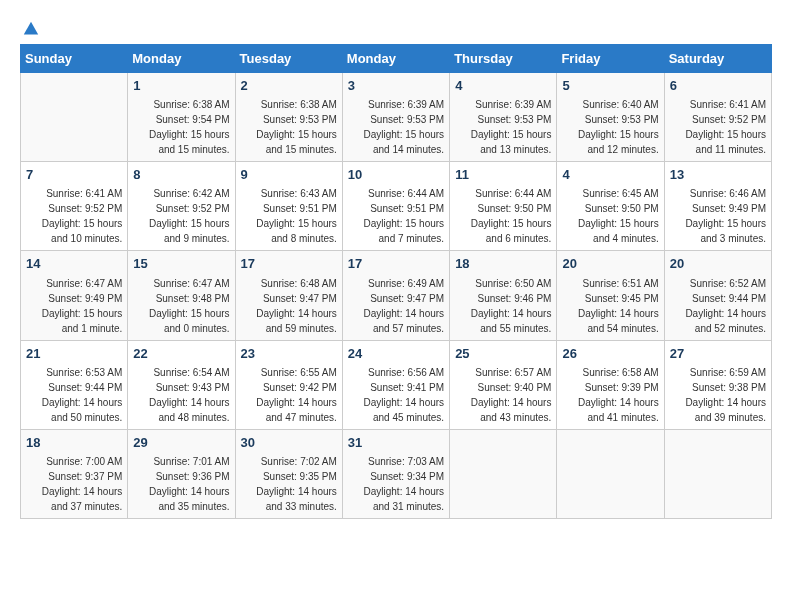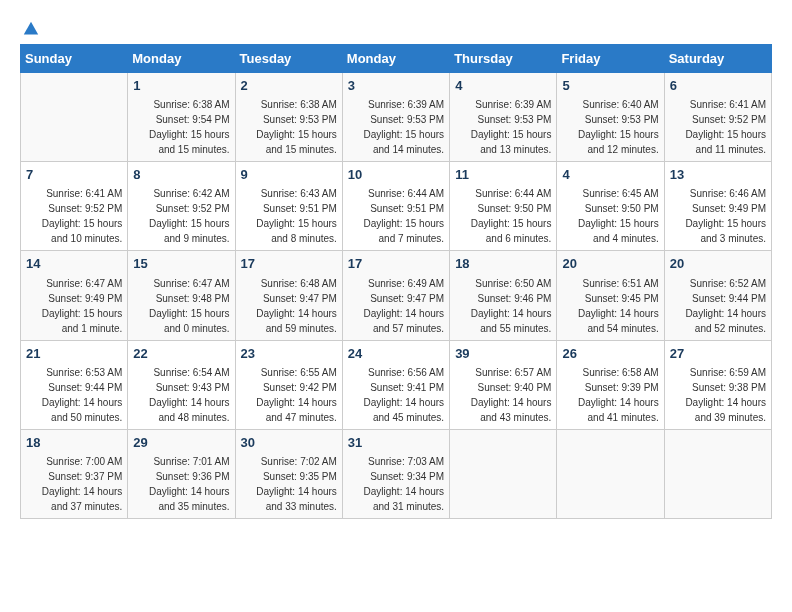--- a/index.html
+++ b/index.html
@@ -230,21 +230,21 @@
         </td>
         <td>
           <span class="day-number">23</span>
           <div class="day-info">Sunrise: 6:55 AM<br>Sunset: 9:42 PM<br>Daylight: 14 hours and 47 minutes.</div>
         </td>
         <td>
           <span class="day-number">24</span>
           <div class="day-info">Sunrise: 6:56 AM<br>Sunset: 9:41 PM<br>Daylight: 14 hours and 45 minutes.</div>
         </td>
         <td>
-          <span class="day-number">39</span>
+          <span class="day-number">25</span>
           <div class="day-info">Sunrise: 6:57 AM<br>Sunset: 9:40 PM<br>Daylight: 14 hours and 43 minutes.</div>
         </td>
         <td>
           <span class="day-number">26</span>
           <div class="day-info">Sunrise: 6:58 AM<br>Sunset: 9:39 PM<br>Daylight: 14 hours and 41 minutes.</div>
         </td>
         <td>
           <span class="day-number">27</span>
           <div class="day-info">Sunrise: 6:59 AM<br>Sunset: 9:38 PM<br>Daylight: 14 hours and 39 minutes.</div>
         </td>

